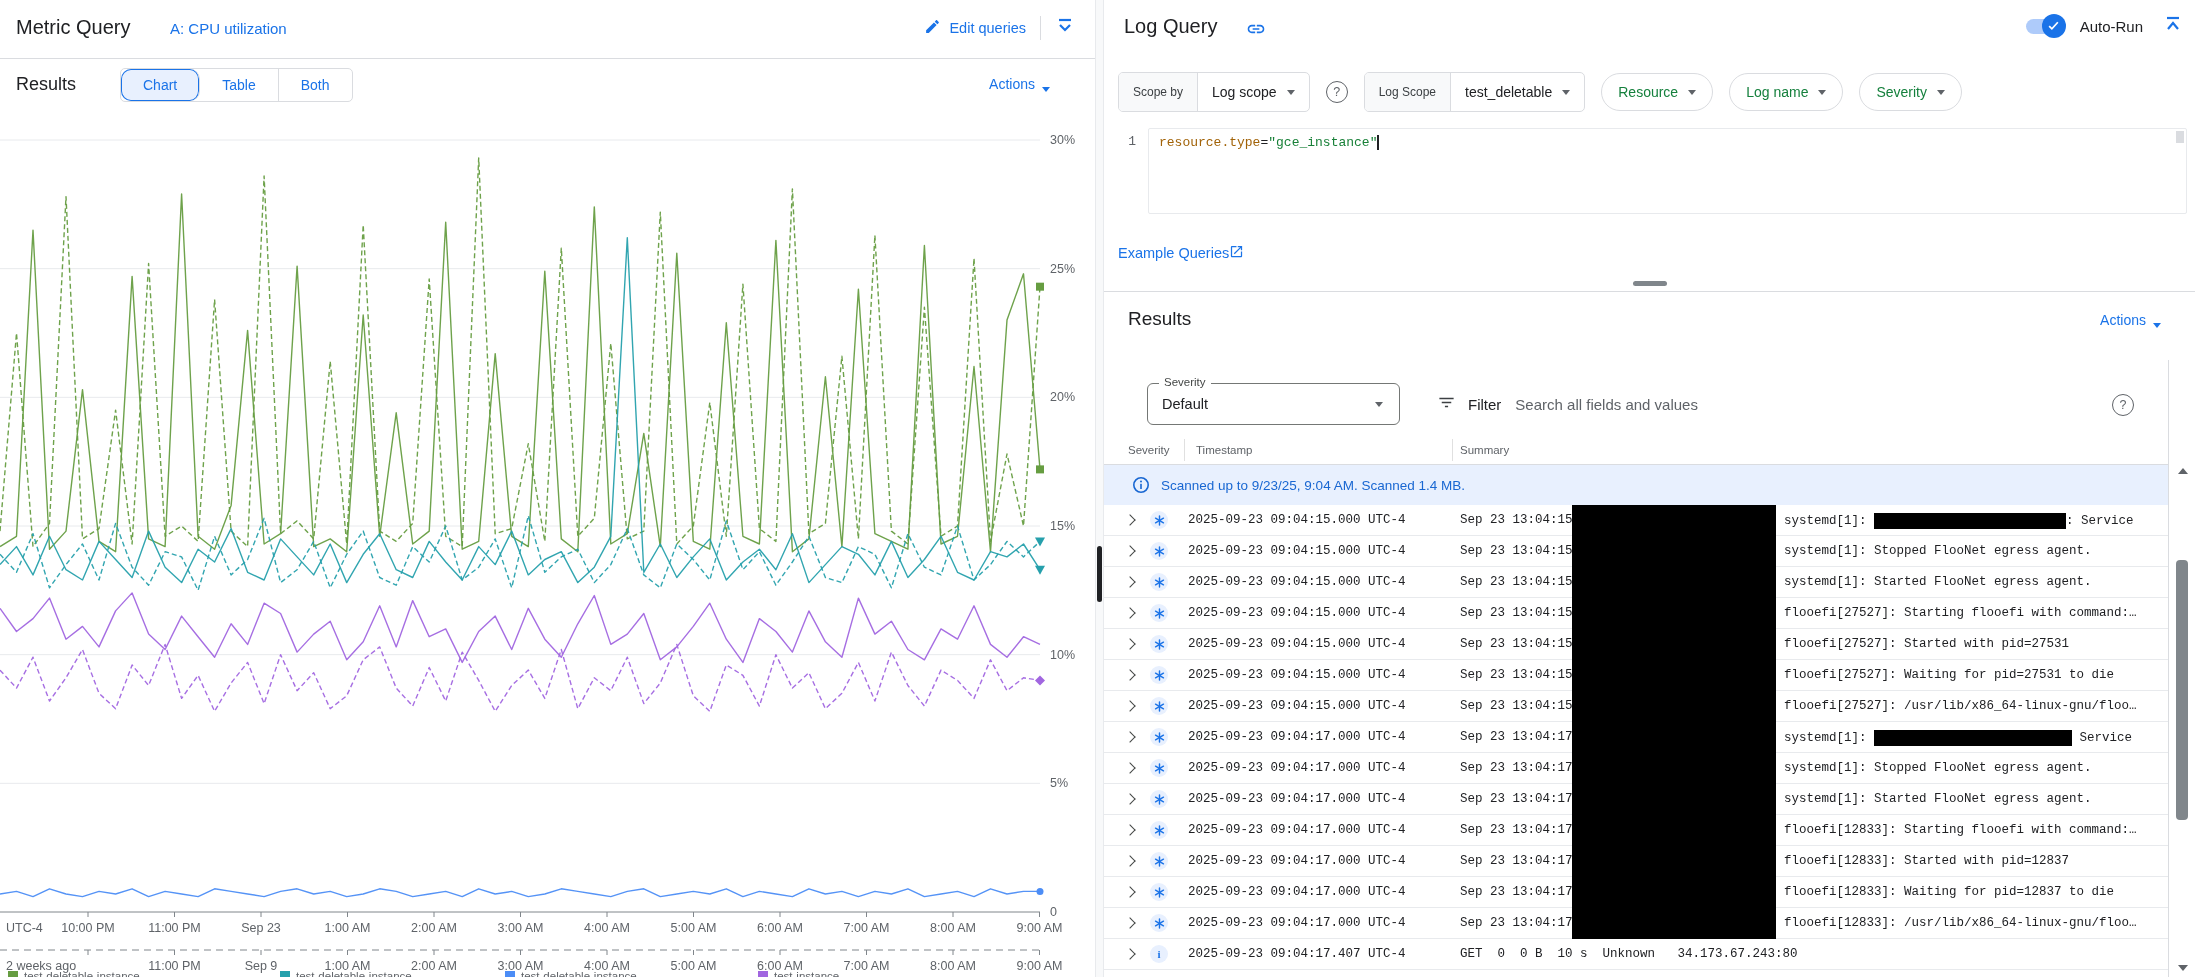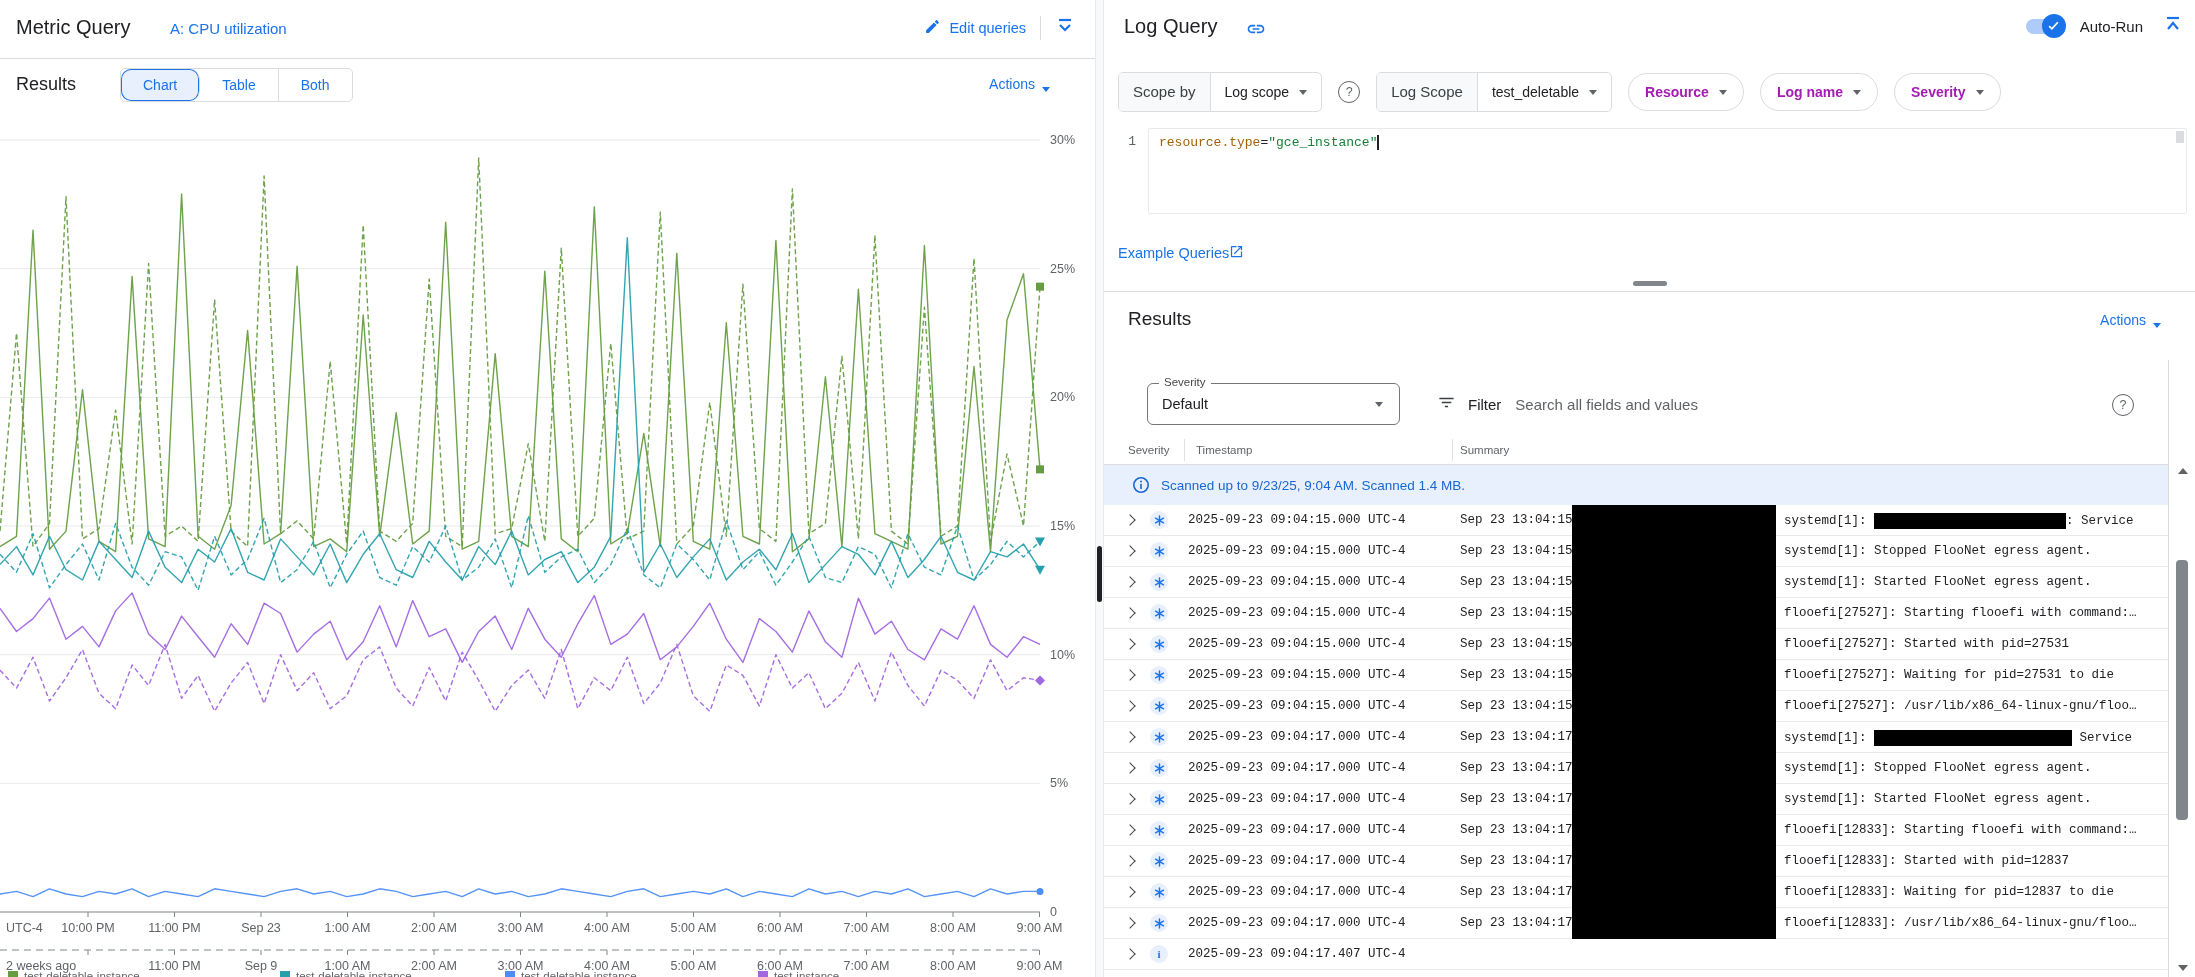--- a/index.html
+++ b/index.html
@@ -36,24 +36,24 @@
   .right-pane{position:absolute;left:1104px;top:0;width:1091px;height:977px;background:#fff;}
   .rp-title{position:absolute;left:20px;top:15px;font-size:20px;color:#202124;}
   .rp-header-right{position:absolute;right:12px;top:14px;display:flex;align-items:center;gap:12px;}
   .autorun-label{font-size:15px;color:#202124;}
   .toggle{width:36px;height:15px;background:#aecbfa;border-radius:8px;position:relative;cursor:pointer;margin-right:6px;}
   .toggle .knob{position:absolute;right:-4px;top:-5px;width:24px;height:24px;background:#1a73e8;border-radius:50%;
                 display:flex;align-items:center;justify-content:center;}
 
   .scope-bar{position:absolute;left:14px;top:72px;display:flex;align-items:center;gap:16px;}
   .scope-group{display:flex;border:1px solid #dadce0;border-radius:5px;overflow:hidden;height:38px;background:#fff;}
-  .scope-group .g-label{background:#f8f9fa;padding:0 14px;line-height:38px;font-size:15px;color:#3c4043;border-right:1px solid #dadce0;}
+  .scope-group .g-label{background:#f8f9fa;padding:0 14px;line-height:38px;font-size:12px;color:#3c4043;border-right:1px solid #dadce0;}
   .scope-group .g-value{padding:0 14px;display:flex;align-items:center;gap:10px;font-size:14px;color:#202124;cursor:pointer;}
   .pill{border:1px solid #dadce0;border-radius:19px;height:38px;box-sizing:border-box;padding:0 16px;
-        display:flex;align-items:center;gap:10px;font-size:14px;color:#a21caf;cursor:pointer;background:#fff;font-weight:bold;}
+        display:flex;align-items:center;gap:10px;font-size:14px;color:#15803d;cursor:pointer;background:#fff;}
   .help-circle{width:20px;height:20px;border:1.5px solid #5f6368;border-radius:50%;color:#5f6368;
                font-size:12.5px;display:flex;align-items:center;justify-content:center;cursor:pointer;flex:none;}
 
   .editor{position:absolute;left:0;top:124px;width:100%;height:96px;}
   .editor .gutter{position:absolute;left:0;top:10px;width:32px;text-align:right;font-size:13px;color:#5f6368;}
   .editor .code-area{position:absolute;left:44px;right:8px;top:4px;bottom:6px;background:#fff;border:1px solid #e8eaed;border-radius:2px;}
   .code-line{padding:6px 10px;font-size:13px;white-space:pre;}
   .tok-field{color:#a16207;}
   .tok-op{color:#202124;}
   .tok-str{color:#188038;}
@@ -593,20 +593,24 @@
       <span class="row-pre">Sep 23 13:04:17</span>
       <span class="row-msg"><span>flooefi[12833]: /usr/lib/x86_64-linux-gnu/floo…</span></span>
     </span>
   </div>
         <div class="log-row">
     <span class="row-chevron"></span>
     <span class="sev-icon">
             <span class="info-i">i</span>
           </span>
     <span class="row-ts mono">2025-09-23 09:04:17.407 UTC-4</span>
+    <span class="row-summary mono">
+      <span class="row-pre"></span>
+      <span class="row-msg no-offset"><span>GET  0  0 B  10 s  Unknown   34.173.67.243:80</span></span>
+    </span>
   </div>
       </div>
   </div>
 
   <div class="redaction-overlay"></div>
 
   <div class="rp-scroll-gutter">
     <div class="scroll-up"></div>
     <div class="scroll-thumb"></div>
     <div class="scroll-down"></div>

